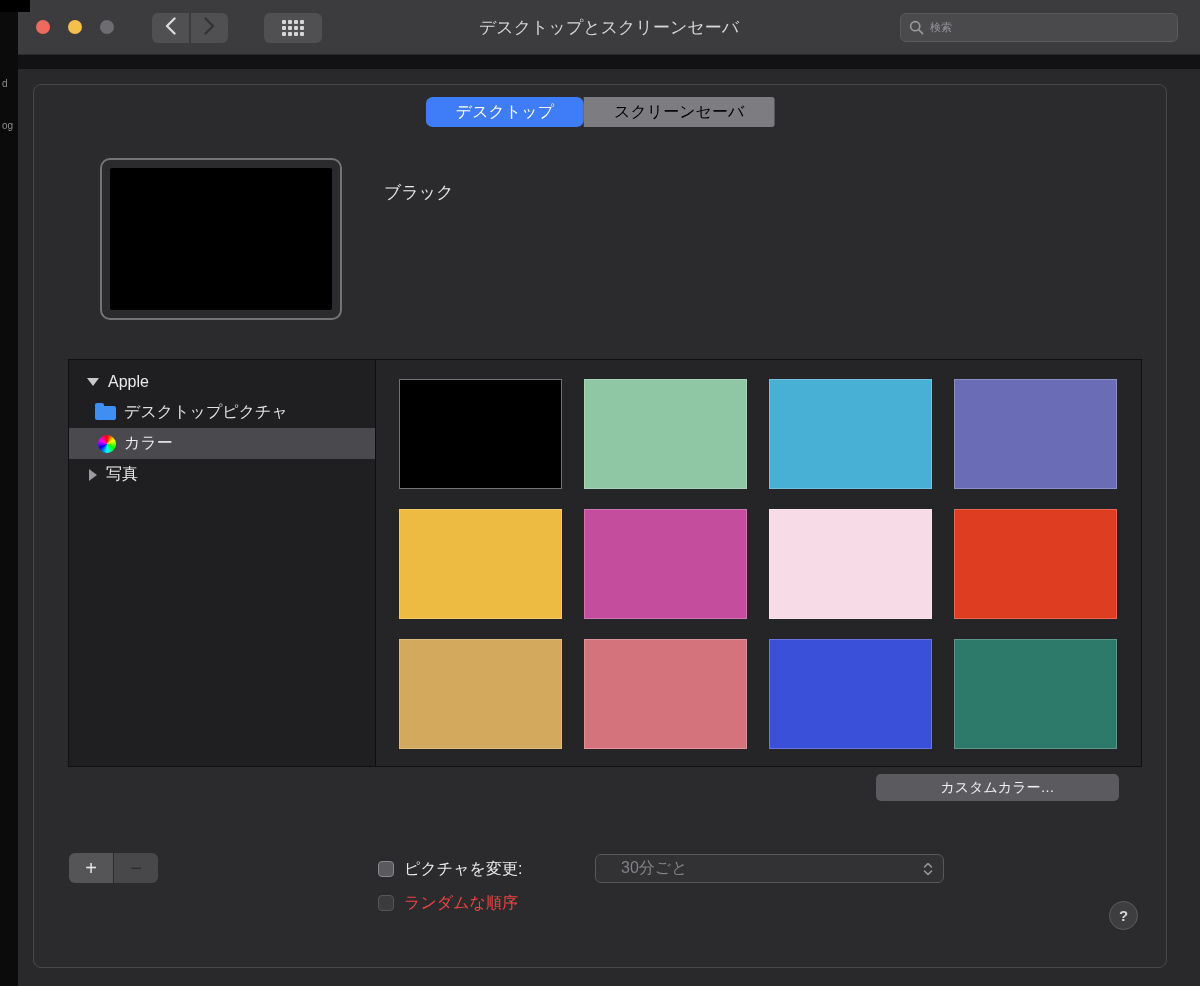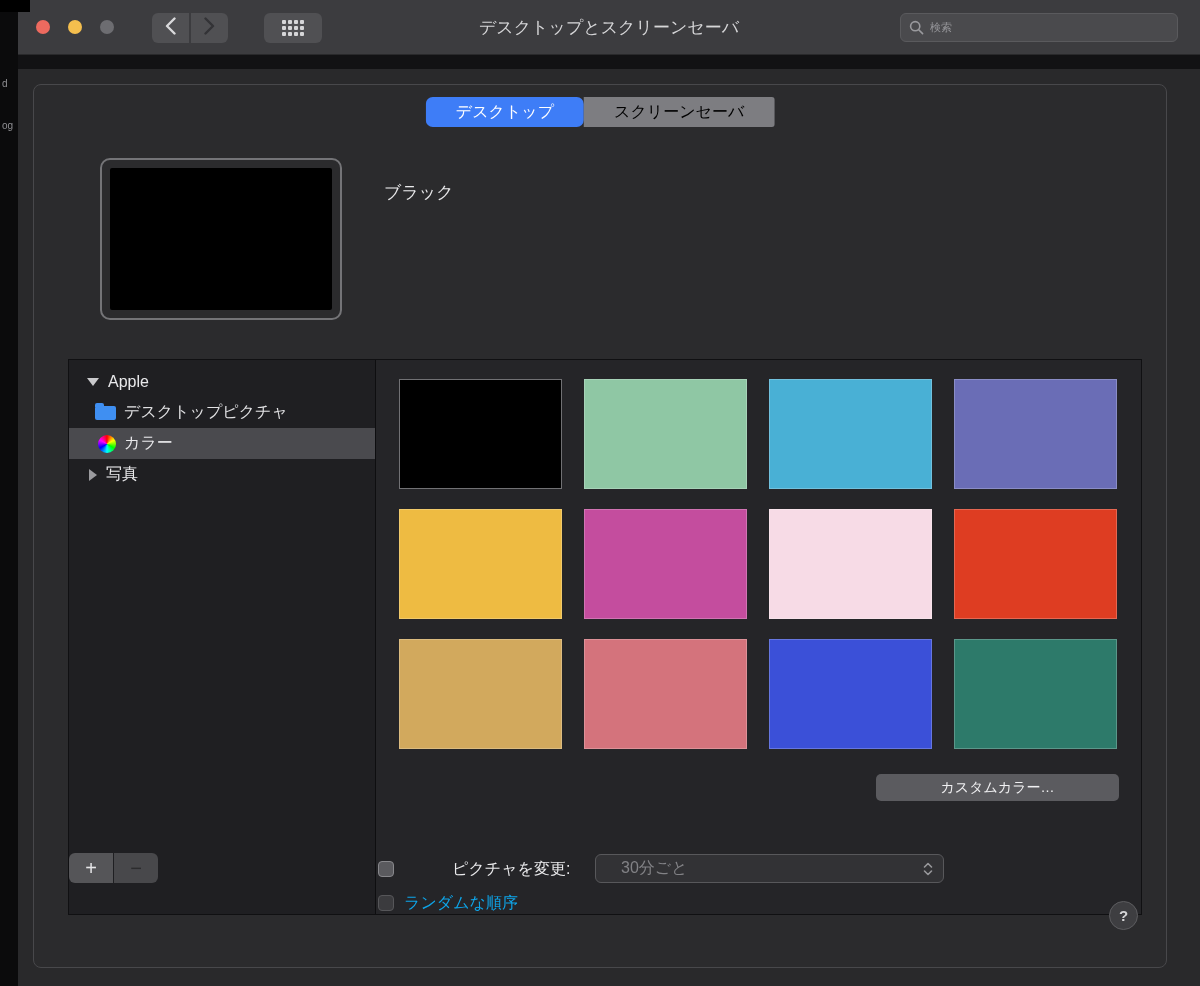--- a/index.html
+++ b/index.html
@@ -52,21 +52,21 @@
   .seg { height:30px; line-height:30px; padding:0 30px; font-size:16px; cursor:default; }
   .seg.selected { background:#3e7df7; color:#ffffff; border-radius:7px; }
   .seg.unselected { background:#7d7d81; color:#000000; }
 
   
   .preview { position:absolute; left:66px; top:73px; width:242px; height:162px; border:2px solid #747477; border-radius:10px; }
   .preview-inner { position:absolute; left:8px; right:8px; top:8px; bottom:8px; background:#000; border-radius:2px; }
   .preview-label { position:absolute; left:350px; top:96px; font-size:17px; color:#e9e9eb; }
 
   
-  .browser { position:absolute; left:34px; top:274px; width:1074px; height:556px; border:1px solid #101012; display:flex; }
+  .browser { position:absolute; left:34px; top:274px; width:1074px; height:408px; border:1px solid #101012; display:flex; }
   .sourcelist { width:307px; background:#1f1f22; border-right:1px solid #0e0e10; padding-top:6px; }
   .srow { height:31px; display:flex; align-items:center; }
   .srow.selected { background:#4a4a4e; }
   .slabel { font-size:16px; color:#e9e9eb; }
   .slabel.dim { color:#e2e2e4; }
   .tri { display:inline-block; width:0; height:0; }
   .tri.down { margin-left:18px; margin-right:9px; border-left:6px solid transparent; border-right:6px solid transparent; border-top:8px solid #c9c9cc; }
   .tri.right { margin-left:20px; margin-right:9px; border-top:6px solid transparent; border-bottom:6px solid transparent; border-left:8px solid #9b9b9f; }
   .indent { width:55px; flex:0 0 auto; display:flex; justify-content:flex-end; }
   .foldericon { position:relative; width:21px; height:14px; background:#3f8ff2; border-radius:2px; margin-right:8px; }
@@ -82,28 +82,28 @@
 
   
   .addremove { position:absolute; left:35px; top:768px; display:flex; gap:1px; }
   .pm { width:44px; height:30px; border:none; font-size:20px; line-height:28px; font-family:inherit; }
   .pm.plus  { border-radius:6px 0 0 6px; background:#555558; color:#e6e6e8; }
   .pm.minus { border-radius:0 6px 6px 0; background:#48484b; color:#2c2c2e; }
 
   .chgrow { position:absolute; left:344px; top:769px; height:30px; display:flex; align-items:center; }
   .checkbox { width:16px; height:16px; border-radius:4px; background:#5a5a5e; border:1px solid #88888c; margin-right:10px; flex:0 0 auto; }
   .checkbox.disabled { background:#3b3b3e; border-color:#565659; }
-  .chglabel { font-size:16px; color:#ebebed;margin-left:48px; }
+  .chglabel { font-size:16px; color:#ebebed; }
 
   .dropdown { position:absolute; left:561px; top:769px; width:349px; height:29px; background:#323235; border:1px solid #58585b; border-radius:6px; display:flex; align-items:center; padding:0 10px 0 12px; }
   .ddvalue { flex:1; font-size:16px; color:#828286;margin-left:13px; }
   .chevrons { display:flex; flex-direction:column; align-items:center; line-height:6px; }
 
   .randrow { position:absolute; left:344px; top:805px; height:26px; display:flex; align-items:center; }
-  .randlabel { font-size:16px; color:#0ea5e9; }
+  .randlabel { font-size:16px; color:#ef4444; }
 
   .helpbtn { position:absolute; left:1075px; top:816px; width:29px; height:29px; border-radius:50%; background:#3e3e41; border:1px solid #5d5d60; color:#d6d6d8; font-size:15px; font-weight:bold; font-family:inherit; }
 </style>
 </head>
 <body>
 
 <div>
 
   <div class="abs bg-strip">
     <span class="frag f1">d</span>

